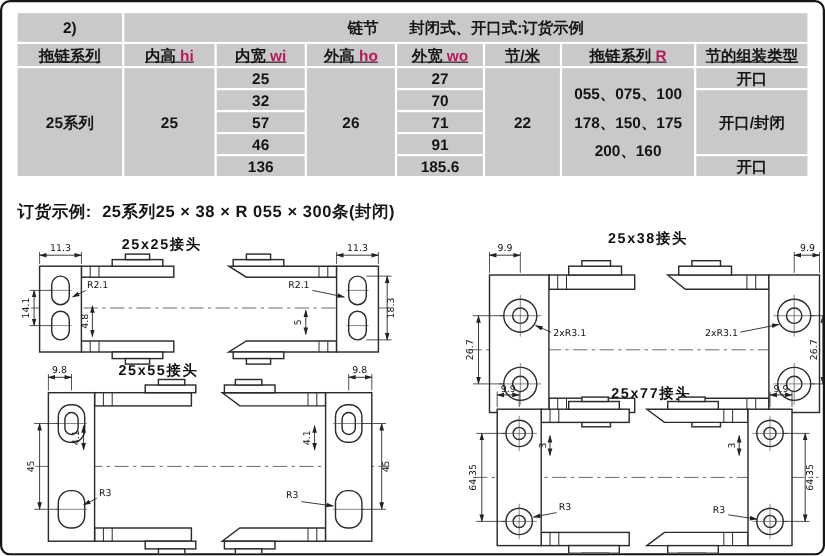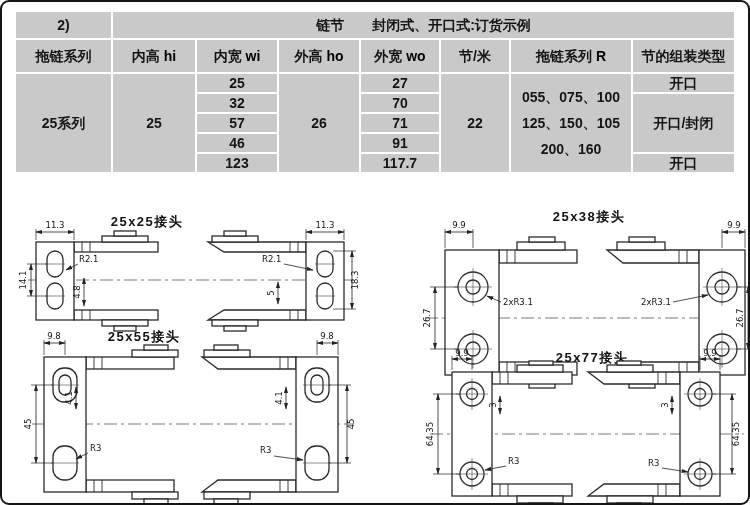--- a/index.html
+++ b/index.html
@@ -5,25 +5,25 @@
   html,body{margin:0;padding:0;background:#fff;}
   .page{position:relative;width:750px;height:505px;box-sizing:border-box;
         border:2px solid #151515;border-radius:9px;overflow:hidden;background:#fff;
         font-family:"Liberation Sans","DejaVu Sans",sans-serif;color:#151515;}
   
   .tbl-wrap{position:absolute;left:12px;top:8px;}
   table.spec{border-collapse:separate;border-spacing:2px;table-layout:fixed;}
   table.spec td{background:#c9c9c9;text-align:center;vertical-align:middle;
     font-weight:bold;font-size:14px;padding:0;line-height:1.15;}
   tr.r-top td{height:26px;}
-  tr.r-head td{height:32px;}
+  tr.r-head td{height:20px;text-decoration:underline;}
   tr.r-data td{height:18px;font-size:14px;}
   td.radius-cell{font-size:14px;margin-top:40px;}
   .radius-cell .rline{display:block;padding:5px 0;}
-  .red{color:#000000;}
+  .red{color:#be185d;}
   
   .order{position:absolute;left:14px;top:181px;font-size:15px;font-weight:bold;
          letter-spacing:0.5px;white-space:nowrap;}
   
   svg{position:absolute;overflow:visible;}
   .fl{fill:#fff;stroke:#2b2b2b;stroke-width:1.3;}
   .jl{stroke:#2b2b2b;stroke-width:0.9;fill:none;}
   .thin{stroke:#444;stroke-width:0.6;fill:none;}
   .cl{stroke:#555;stroke-width:0.8;fill:none;stroke-dasharray:13 4 3 4;}
   .dimln{stroke:#222;stroke-width:0.8;fill:none;}
@@ -67,47 +67,51 @@
     </tr>
     <tr class="r-data">
       <td rowspan="5">25系列</td>
       <td rowspan="5">25</td>
       <td>25</td>
       <td rowspan="5">26</td>
       <td>27</td>
       <td rowspan="5">22</td>
       <td rowspan="5" class="radius-cell">
         <span class="rline">055、075、100</span>
-        <span class="rline">125、150、105</span>
+        <span class="rline">178、150、175</span>
         <span class="rline">200、160</span>
       </td>
       <td>开口</td>
     </tr>
     <tr class="r-data">
       <td>32</td>
       <td>70</td>
       <td rowspan="3">开口/封闭</td>
     </tr>
     <tr class="r-data">
       <td>57</td>
       <td>71</td>
     </tr>
     <tr class="r-data">
       <td>46</td>
       <td>91</td>
     </tr>
     <tr class="r-data">
-      <td>123</td>
-      <td>117.7</td>
+      <td>136</td>
+      <td>185.6</td>
       <td>开口</td>
     </tr>
   </tbody>
       </table>
   </div>
 
+  <div class="order">
+    <span>订货示例:</span>
+    &nbsp;<span>25系列25 × 38 × R 055 × 300条(封闭)</span>
+  </div>
 
   <svg style="left:20px;top:210px" width="338" height="135" viewBox="0 0 338 135">
     <defs>
         <marker id="ar1" viewBox="0 0 10 8" refX="9" refY="4" markerWidth="9" markerHeight="7" orient="auto-start-reverse">
           <path d="M0,1 L10,4 L0,7 Z" fill="#222"></path>
         </marker>
       </defs>
     <text class="ttl" x="125" y="14">25x25接头</text>
     <line class="cl" x1="6" y1="68" x2="332" y2="68"></line>
     <g>

